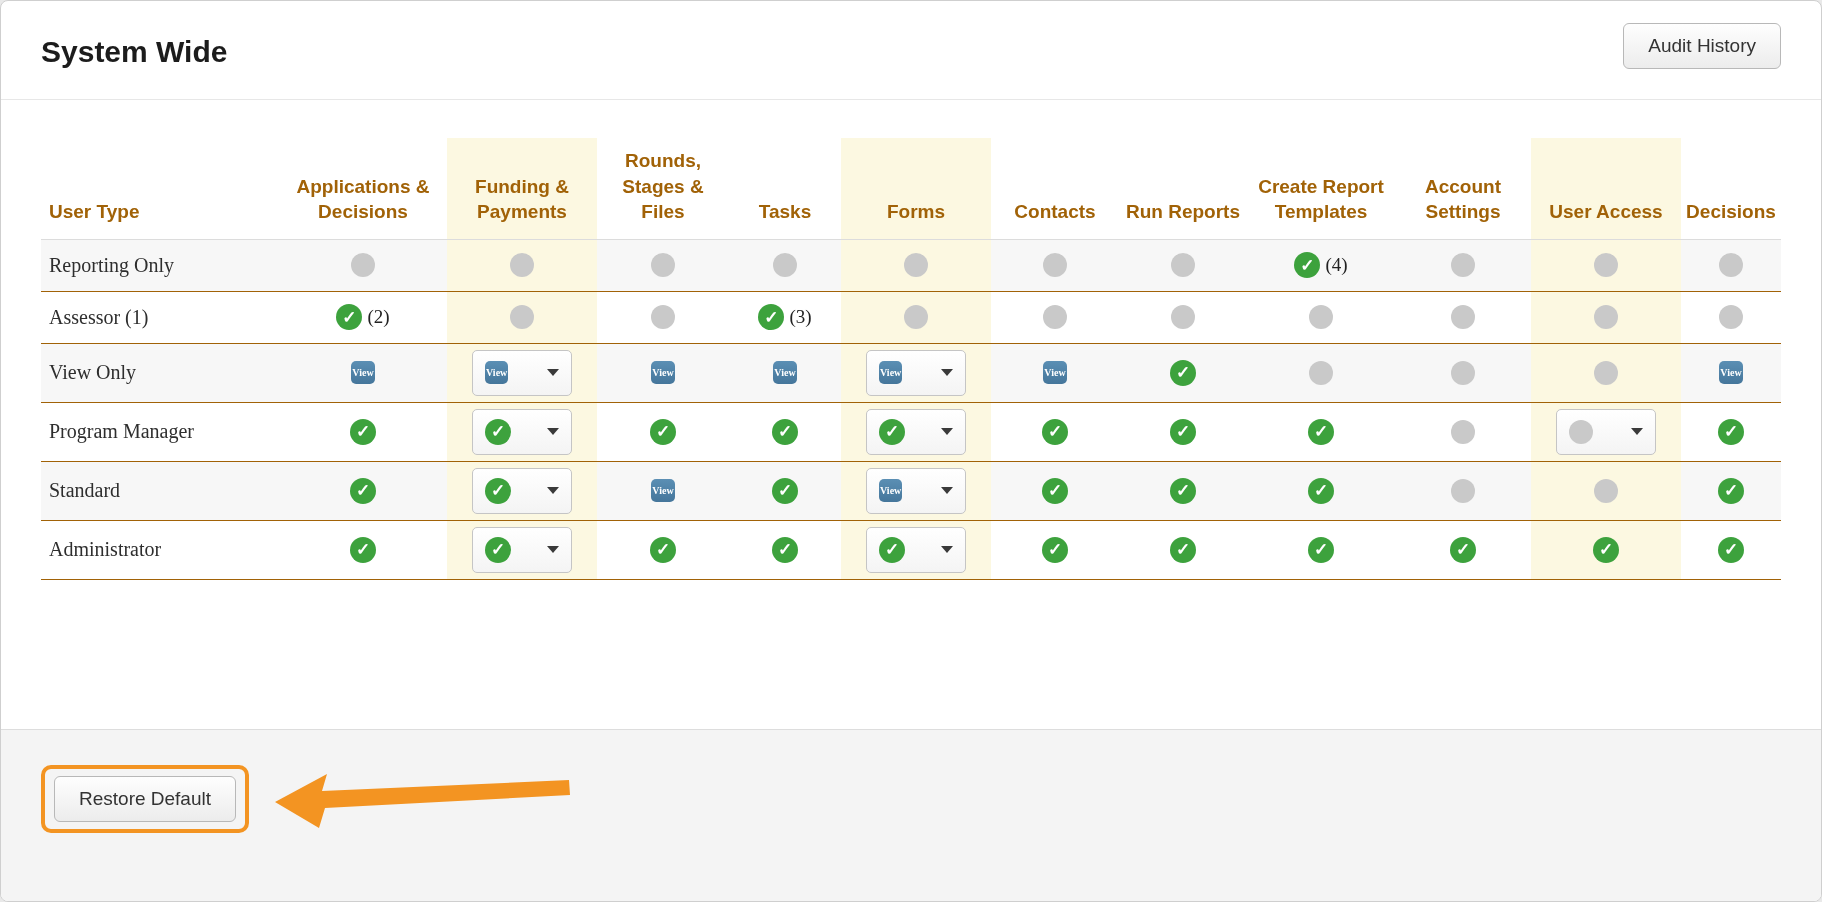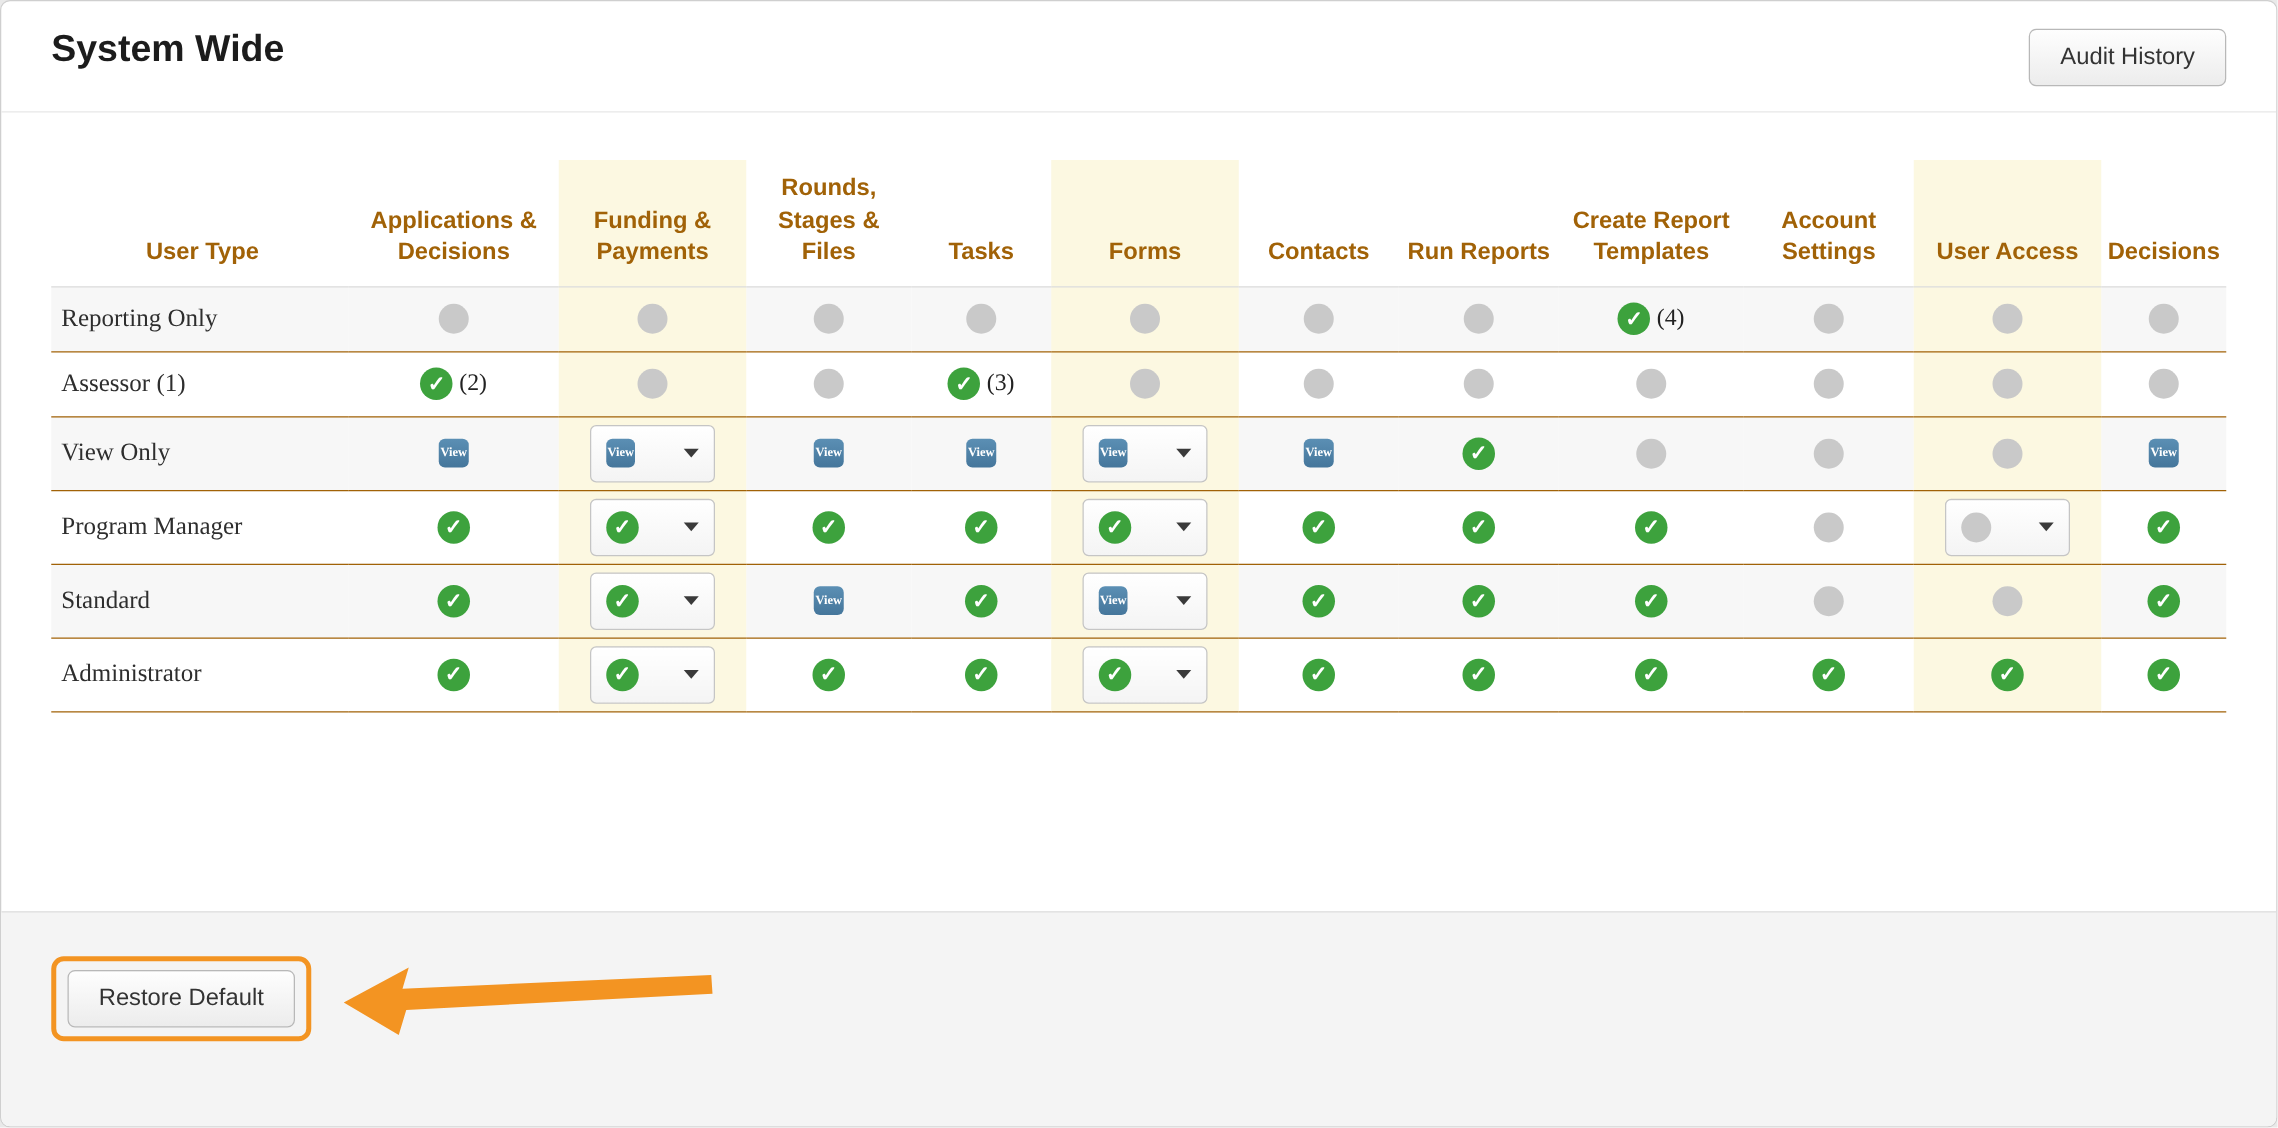--- a/index.html
+++ b/index.html
@@ -12,22 +12,22 @@
   }
   .card {
     width: 1822px; height: 902px;
     background: #fff;
     border: 1px solid #cfcfcf;
     border-radius: 8px;
     display: flex; flex-direction: column;
     overflow: hidden;
   }
   .card-header {
-    display: flex; justify-content: space-between; align-items: flex-start;
-    padding: 22px 40px 20px;
+    display: flex; justify-content: space-between; align-items: flex-end;
+    padding: 22px 40px 30px;
     border-bottom: 1px solid #e7e7e7;
   }
   .page-title { font-size: 30px; font-weight: 700; color: #1c1c1c; margin: 0; }
   .btn {
     font-family: inherit; font-size: 19px; color: #333;
     background: linear-gradient(#fefefe, #ececec);
     border: 1px solid #b8b8b8; border-radius: 6px;
     padding: 11px 24px; cursor: pointer;
   }
   .btn-primary {
@@ -37,21 +37,21 @@
   .table-wrap { flex: 1; padding: 38px 40px 0; }
   table { width: 100%; border-collapse: collapse; table-layout: fixed; }
   col.c1{width:238px} col.c2{width:168px} col.c3{width:150px} col.c4{width:132px}
   col.c5{width:112px} col.c6{width:150px} col.c7{width:128px} col.c8{width:128px}
   col.c9{width:148px} col.c10{width:136px} col.c11{width:150px} col.c12{width:auto}
   th {
     vertical-align: bottom; text-align: center;
     font-weight: 700; font-size: 19px; line-height: 1.35;
     padding: 10px 4px 14px; color: #a16207;
   }
-  th.first { text-align: center; padding-left: 8px; }
+  th.first { text-align: left; padding-left: 8px; }
   thead tr { border-bottom: 1px solid #dcdcdc; }
   tbody tr { border-bottom: 1px solid #a16207; font-family: Liberation Serif, serif; }
   tbody tr:nth-child(odd) { background: #f7f7f7; }
   td { height: 52px; text-align: center; vertical-align: middle; padding: 6px 4px; }
   td.user-type { text-align: left; font-size: 20px; padding-left: 8px; color: #2e2e2e; }
   .hl { background: var(--highlight-column, #fcf8e1); text-align: center; }
   .cell { display: flex; align-items: center; justify-content: center; gap: 5px; }
   .dot {
     display: inline-block; width: 24px; height: 24px; border-radius: 50%;
     background: var(--disabled-gray, #c9c9c9);

